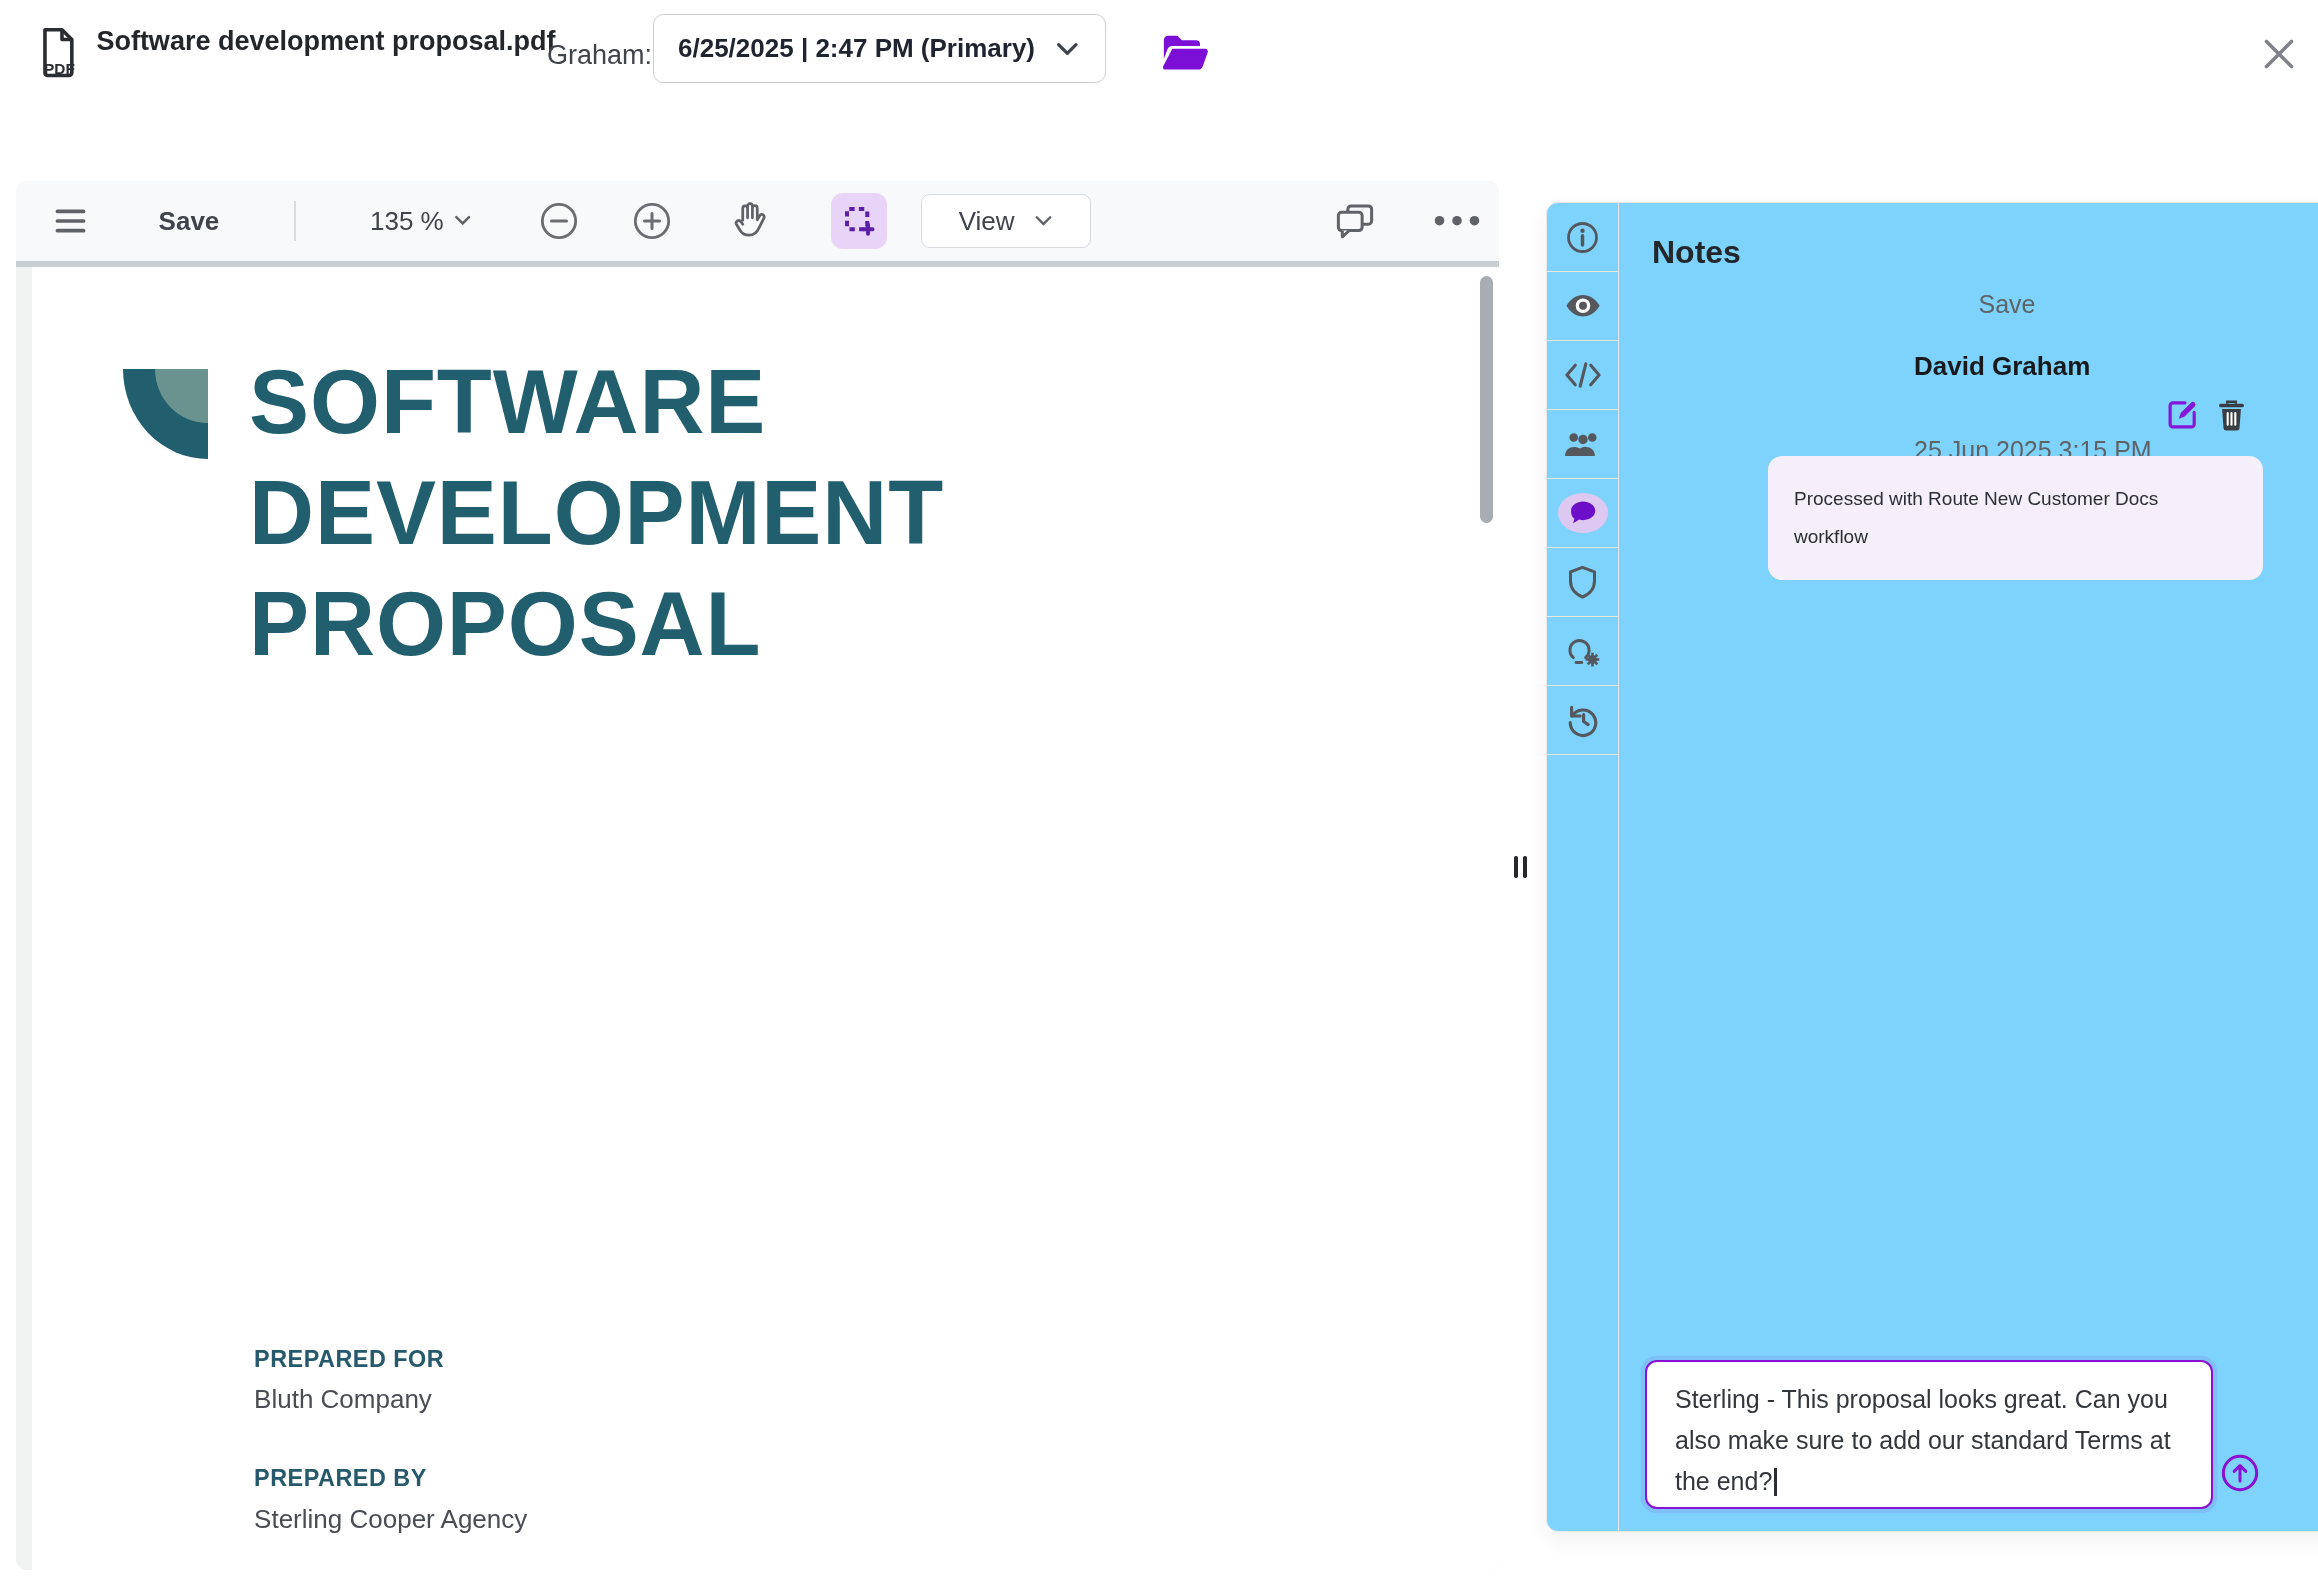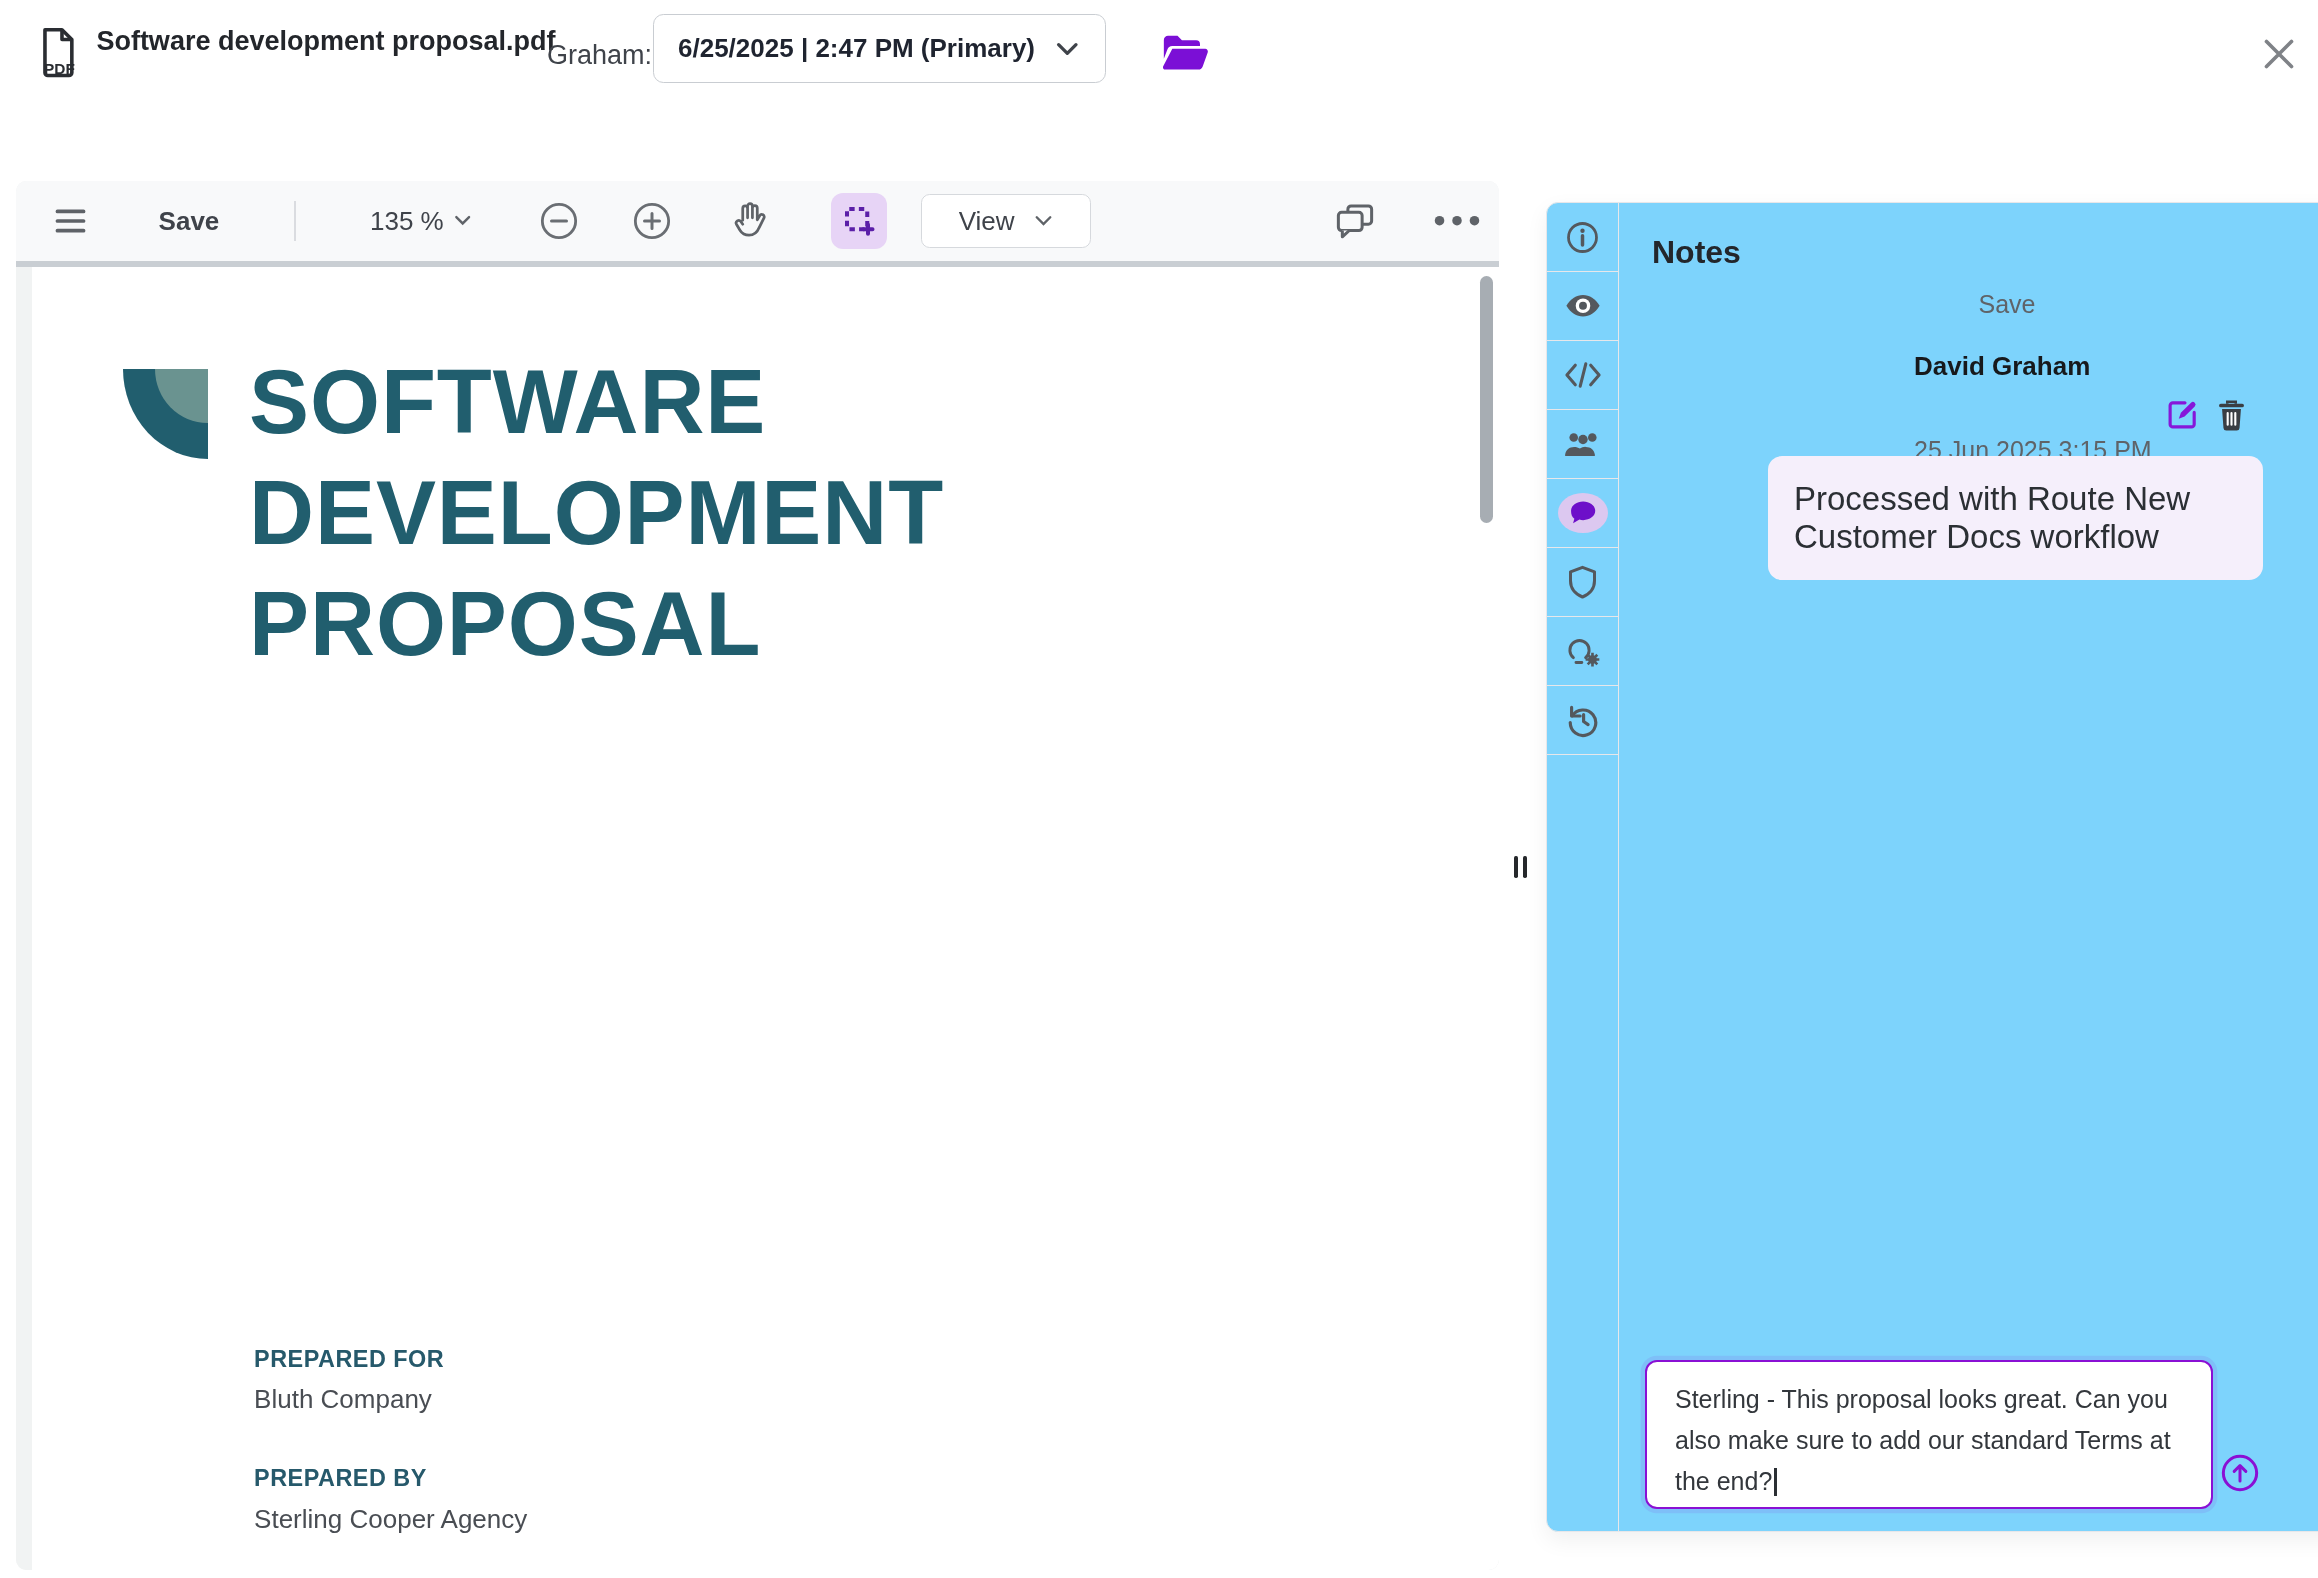--- a/index.html
+++ b/index.html
@@ -60,21 +60,21 @@
   .rail-selected{width:50px;height:40px;border-radius:50%;background:#DCC8F0;display:flex;align-items:center;justify-content:center;}
   .notes-content{position:absolute;left:72px;top:0;right:0;bottom:0;}
   .notes-title{left:33px;top:31px;font-size:32px;font-weight:700;color:#23262B;}
   .notes-close{right:35px;top:35px;cursor:pointer;}
   .day-label{top:87px;left:0;width:100%;text-align:center;font-size:25px;color:#5F6368;}
   .entry-author{left:295px;top:148px;font-size:26px;font-weight:700;color:#17191C;}
   .entry-meta{left:295px;top:201px;font-size:25px;color:#5F6368;margin-top:32px;}
   .edit-btn{left:547px;top:195px;cursor:pointer;}
   .trash-btn{left:597px;top:195px;cursor:pointer;}
   .bubble{left:149px;top:253px;width:495px;background:#F5EFFB;border-radius:14px;padding:24px 26px;
-          font-size:33px;line-height:38px;color:#2B2F34;box-sizing:border-box;}
+          font-size:19px;line-height:38px;color:#2B2F34;box-sizing:border-box;}
   .composer{left:26px;top:1157px;width:568px;height:149px;background:#fff;border:2.6px solid #8A10D4;border-radius:12px;
             box-shadow:0 0 0 4.3px rgba(138,16,212,.10);padding:17.4px 28px;font-size:25px;line-height:41px;
             color:#33373C;box-sizing:border-box;cursor:text;}
   .caret{display:inline-block;width:2.6px;height:28px;background:#2B2F34;vertical-align:-5.2px;margin-left:1.7px;}
   .send-btn{left:601px;top:1250px;width:40px;height:40px;cursor:pointer;}
 </style>
 </head>
 <body>
 
 <div class="screen">

